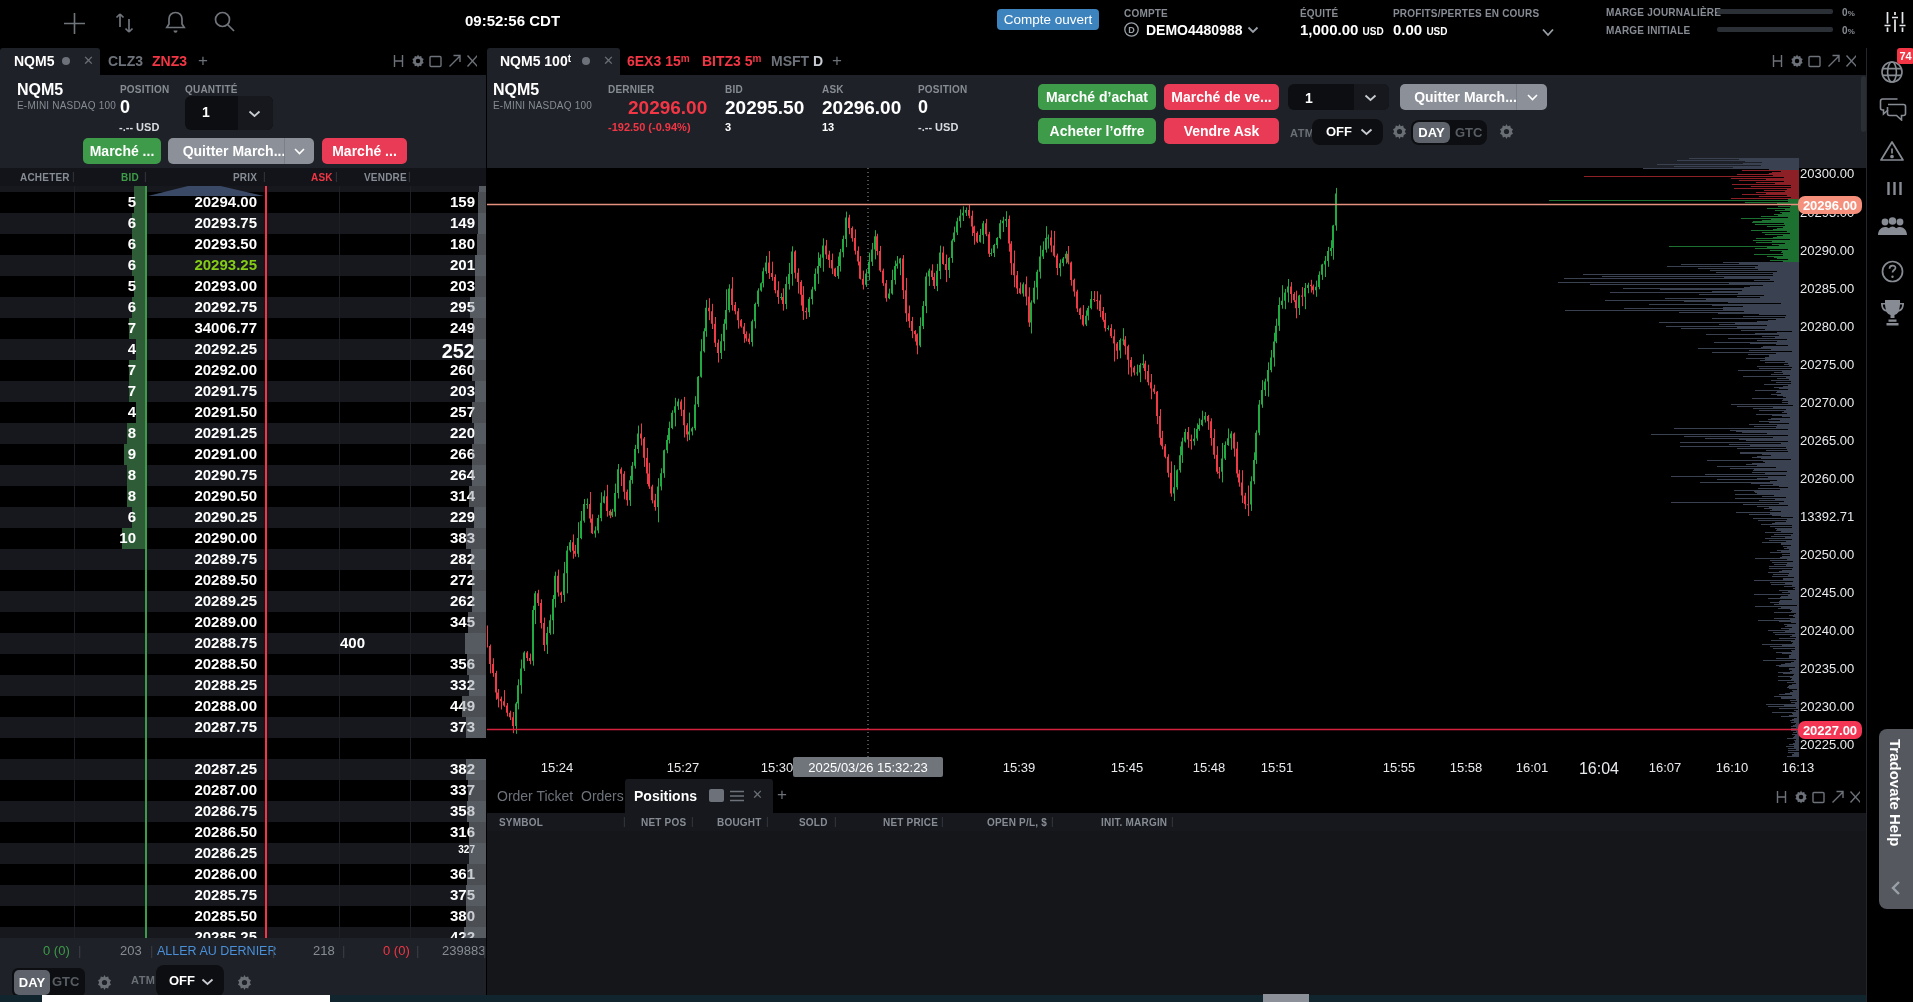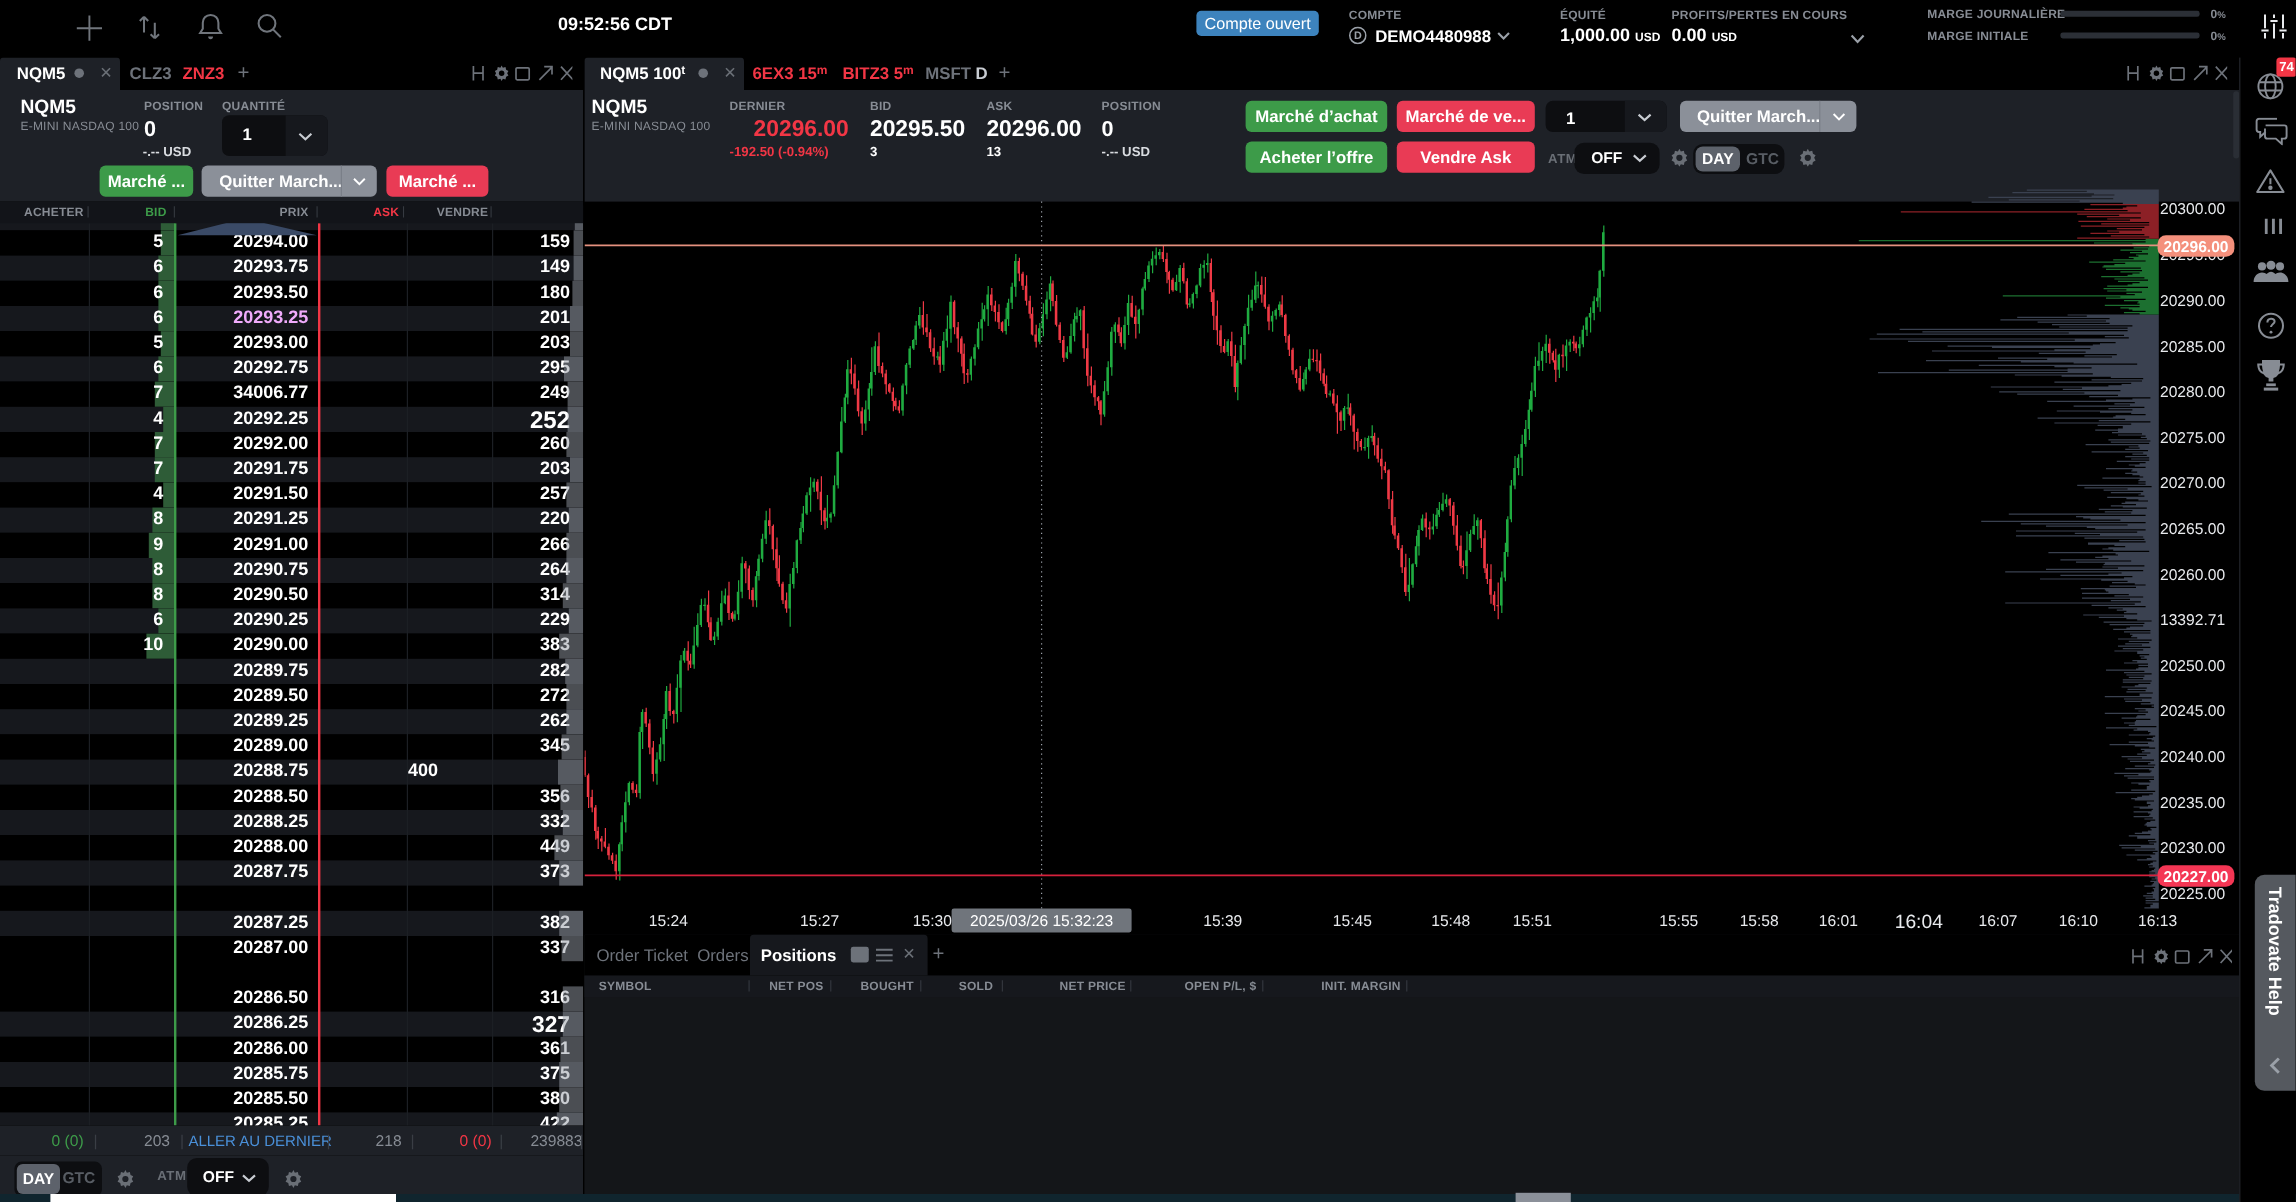--- a/index.html
+++ b/index.html
@@ -83,21 +83,21 @@
       <div class="ab" style="left:0;top:186px;width:486px;height:21px;background:#000">
         <div class="ab" style="right:340px;top:0;width:14px;height:21px;background:#2e5c37"></div>
         <div class="ab" style="left:0;top:1px;width:136px;text-align:right;color:#fff;font-size:15px;font-weight:700">6</div>
         <div class="ab" style="left:150px;top:1px;width:107px;text-align:right;color:#fff;font-size:15px;font-weight:700">20293.50</div>
         <div class="ab" style="left:340px;top:1px;width:135px;text-align:right;color:#fff;font-size:15px;font-weight:700">180</div>
         <div class="ab" style="left:477px;top:0;width:9px;height:21px;background:rgba(150,156,165,.5)"></div>
       </div>
       <div class="ab" style="left:0;top:207px;width:486px;height:21px;background:#16181d">
         <div class="ab" style="right:340px;top:0;width:14px;height:21px;background:#2e5c37"></div>
         <div class="ab" style="left:0;top:1px;width:136px;text-align:right;color:#fff;font-size:15px;font-weight:700">6</div>
-        <div class="ab" style="left:150px;top:1px;width:107px;text-align:right;color:#f0abfc;font-size:15px;font-weight:700">20293.25</div>
+        <div class="ab" style="left:150px;top:1px;width:107px;text-align:right;color:#84cc16;font-size:15px;font-weight:700">20293.25</div>
         <div class="ab" style="left:340px;top:1px;width:135px;text-align:right;color:#fff;font-size:15px;font-weight:700">201</div>
         <div class="ab" style="left:475px;top:0;width:11px;height:21px;background:rgba(150,156,165,.5)"></div>
       </div>
       <div class="ab" style="left:0;top:228px;width:486px;height:21px;background:#000">
         <div class="ab" style="right:340px;top:0;width:12px;height:21px;background:#2e5c37"></div>
         <div class="ab" style="left:0;top:1px;width:136px;text-align:right;color:#fff;font-size:15px;font-weight:700">5</div>
         <div class="ab" style="left:150px;top:1px;width:107px;text-align:right;color:#fff;font-size:15px;font-weight:700">20293.00</div>
         <div class="ab" style="left:340px;top:1px;width:135px;text-align:right;color:#fff;font-size:15px;font-weight:700">203</div>
         <div class="ab" style="left:475px;top:0;width:11px;height:21px;background:rgba(150,156,165,.5)"></div>
       </div>
@@ -233,28 +233,33 @@
       <div class="ab" style="left:0;top:711px;width:486px;height:21px;background:#16181d">
         <div class="ab" style="left:150px;top:1px;width:107px;text-align:right;color:#fff;font-size:15px;font-weight:700">20287.25</div>
         <div class="ab" style="left:340px;top:1px;width:135px;text-align:right;color:#fff;font-size:15px;font-weight:700">382</div>
         <div class="ab" style="left:466px;top:0;width:20px;height:21px;background:rgba(150,156,165,.5)"></div>
       </div>
       <div class="ab" style="left:0;top:732px;width:486px;height:21px;background:#000">
         <div class="ab" style="left:150px;top:1px;width:107px;text-align:right;color:#fff;font-size:15px;font-weight:700">20287.00</div>
         <div class="ab" style="left:340px;top:1px;width:135px;text-align:right;color:#fff;font-size:15px;font-weight:700">337</div>
         <div class="ab" style="left:468px;top:0;width:18px;height:21px;background:rgba(150,156,165,.5)"></div>
       </div>
+      <div class="ab" style="left:0;top:753px;width:486px;height:21px;background:#16181d">
+        <div class="ab" style="left:150px;top:1px;width:107px;text-align:right;color:#fff;font-size:15px;font-weight:700">20286.75</div>
+        <div class="ab" style="left:340px;top:1px;width:135px;text-align:right;color:#fff;font-size:15px;font-weight:700">358</div>
+        <div class="ab" style="left:467px;top:0;width:19px;height:21px;background:rgba(150,156,165,.5)"></div>
+      </div>
       <div class="ab" style="left:0;top:774px;width:486px;height:21px;background:#000">
         <div class="ab" style="left:150px;top:1px;width:107px;text-align:right;color:#fff;font-size:15px;font-weight:700">20286.50</div>
         <div class="ab" style="left:340px;top:1px;width:135px;text-align:right;color:#fff;font-size:15px;font-weight:700">316</div>
         <div class="ab" style="left:469px;top:0;width:17px;height:21px;background:rgba(150,156,165,.5)"></div>
       </div>
       <div class="ab" style="left:0;top:795px;width:486px;height:21px;background:#16181d">
         <div class="ab" style="left:150px;top:1px;width:107px;text-align:right;color:#fff;font-size:15px;font-weight:700">20286.25</div>
-        <div class="ab" style="left:340px;top:1px;width:135px;text-align:right;color:#fff;font-size:19px;font-weight:700">327</div>
+        <div class="ab" style="left:340px;top:1px;width:135px;text-align:right;color:#fff;font-size:10px;font-weight:700">327</div>
         <div class="ab" style="left:469px;top:0;width:17px;height:21px;background:rgba(150,156,165,.5)"></div>
       </div>
       <div class="ab" style="left:0;top:816px;width:486px;height:21px;background:#000">
         <div class="ab" style="left:150px;top:1px;width:107px;text-align:right;color:#fff;font-size:15px;font-weight:700">20286.00</div>
         <div class="ab" style="left:340px;top:1px;width:135px;text-align:right;color:#fff;font-size:15px;font-weight:700">361</div>
         <div class="ab" style="left:467px;top:0;width:19px;height:21px;background:rgba(150,156,165,.5)"></div>
       </div>
       <div class="ab" style="left:0;top:837px;width:486px;height:21px;background:#16181d">
         <div class="ab" style="left:150px;top:1px;width:107px;text-align:right;color:#fff;font-size:15px;font-weight:700">20285.75</div>
         <div class="ab" style="left:340px;top:1px;width:135px;text-align:right;color:#fff;font-size:15px;font-weight:700">375</div>

